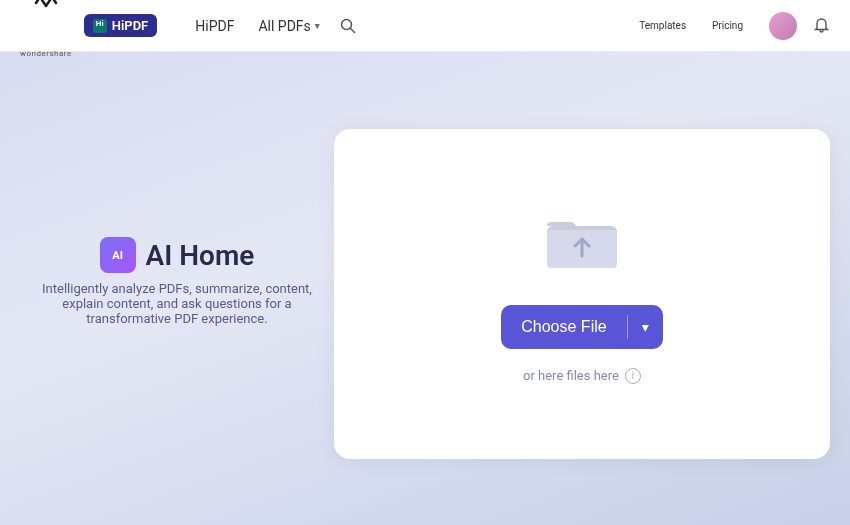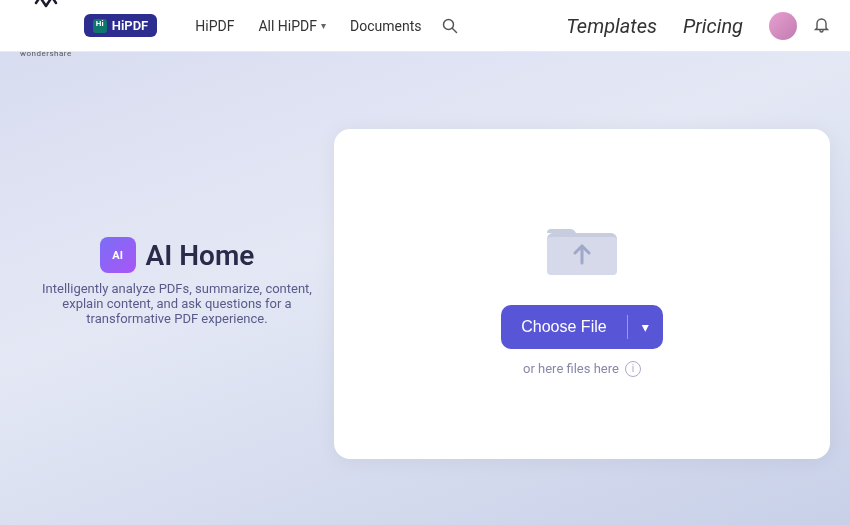--- a/index.html
+++ b/index.html
@@ -118,25 +118,24 @@
     }
 
     .nav-right-links {
       display: flex;
       align-items: center;
       gap: 6px;
     }
 
     .nav-right-link {
       color: #333;
-      font-size: 20px;
+      font-size: 10px;
       padding: 6px 10px;
       cursor: pointer;
       text-decoration: none;
-      font-style: italic;
     }
 
     .search-icon-btn {
       cursor: pointer;
       display: flex;
       align-items: center;
       color: #555;
       font-size: 16px;
     }
 
@@ -209,20 +208,21 @@
     .upload-card {
       background: #ffffff;
       border-radius: 16px;
       width: 790px;
       height: 330px;
       display: flex;
       flex-direction: column;
       align-items: center;
       justify-content: center;
       box-shadow: 0 2px 20px rgba(0,0,0,0.06);
+      gap: 7px;
     }
 
     .folder-illustration {
       width: 80px;
       height: 70px;
       margin-bottom: 24px;
     }
 
     
     .choose-file-btn {
@@ -295,24 +295,23 @@
     <div class="hipdf-badge">
       <div class="hipdf-badge-icon">
         <span>Hi</span>
       </div>
       <span class="hipdf-badge-label">HiPDF</span>
     </div>
 
     <div class="nav-links">
       <a class="nav-link">HiPDF</a>
       <a class="nav-link">
-        <span>All HiPDF</span>
+        <span>All PDFs</span>
         <span class="chevron">▾</span>
       </a>
-      <a class="nav-link">Documents</a>
     </div>
   </div>
 
   <div class="search-icon-btn" style="margin-left:10px;">
     <svg width="16" height="16" viewBox="0 0 16 16" fill="none">
       <circle cx="6.5" cy="6.5" r="5" stroke="#555" stroke-width="1.5"></circle>
       <line x1="10.5" y1="10.5" x2="14.5" y2="14.5" stroke="#555" stroke-width="1.5" stroke-linecap="round"></line>
     </svg>
   </div>
 

